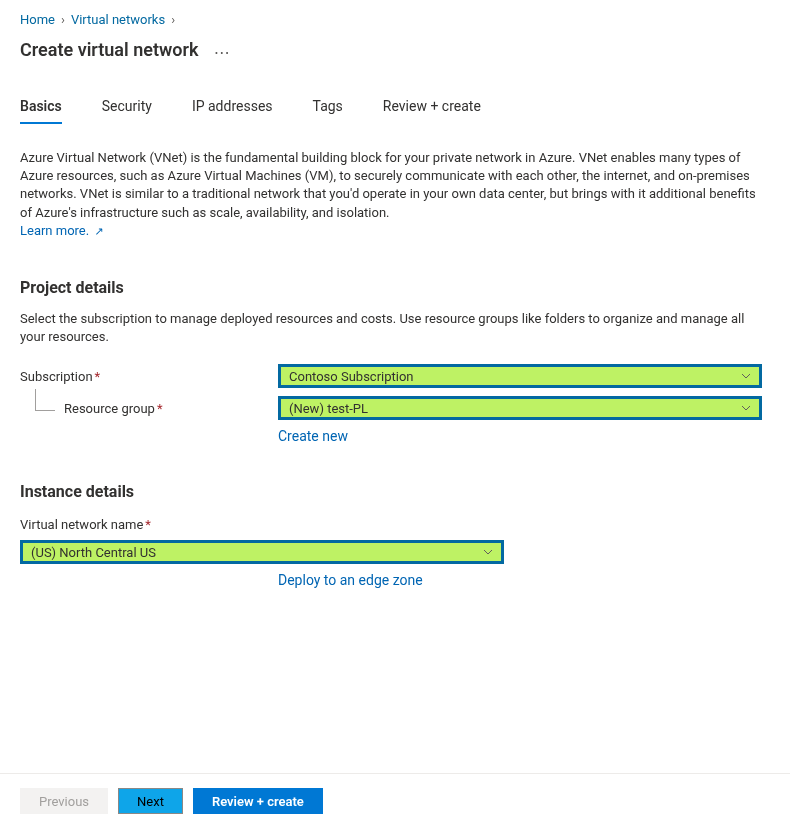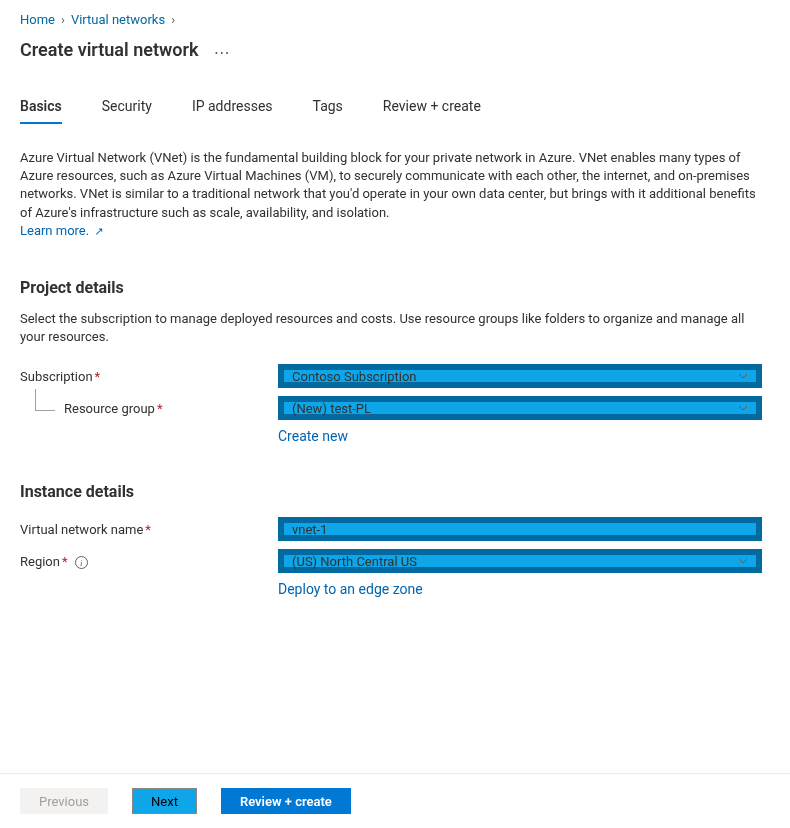--- a/index.html
+++ b/index.html
@@ -129,24 +129,24 @@
     font-style: italic;
     font-family: Georgia, serif;
   }
   .control {
     flex: 1;
     max-width: 484px;
   }
   .select, .text-input {
     width: 100%;
     height: 24px;
-    border: 6px solid #0369a1;
+    border: 3px solid #0369a1;
     font-size: 13px;
     padding: 0 8px;
-    background: #0ea5e9;
+    background: #bef264;
     color: #323130;
     font-family: inherit;
   }
   .select {
     display: flex;
     align-items: center;
     justify-content: space-between;
     cursor: pointer;
   }
   .select .chev-down {
@@ -167,21 +167,21 @@
     cursor: pointer;
   }
   .footer {
     position: absolute;
     left: 0;
     right: 0;
     bottom: 0;
     border-top: 1px solid #edebe9;
     padding: 14px 20px;
     display: flex;
-    gap: 24px;
+    gap: 10px;
   }
   .btn {
     height: 26px;
     padding: 0 18px;
     font-size: 13px;
     border: 1px solid #8a8886;
     background: #0ea5e9;
     cursor: pointer;
     font-family: inherit;
   }
@@ -272,30 +272,23 @@
     <div class="sub-link-spacer"></div>
     <a class="sub-link">Create new</a>
   </div>
 
   <h2 class="section">Instance details</h2>
 
   <div class="form-row" style="margin-top:16px;">
     <div class="form-label">
       <span>Virtual network name</span><span class="req">*</span>
     </div>
-    <div class="control">
-      <input type="text" class="text-input" value="vnet-1" style="">
-    </div>
   </div>
 
   <div class="form-row">
-    <div class="form-label">
-      <span>Region</span><span class="req">*</span>
-      <span class="info-icon">i</span>
-    </div>
     <div class="control">
       <div class="select">
         <span>(US) North Central US</span>
         <span class="chev-down">
           <svg class="chev-svg" viewBox="0 0 10 10">
               <path d="M1 3 L5 7 L9 3" stroke="#605e5c" stroke-width="1" fill="none"></path>
             </svg>
         </span>
       </div>
     </div>

